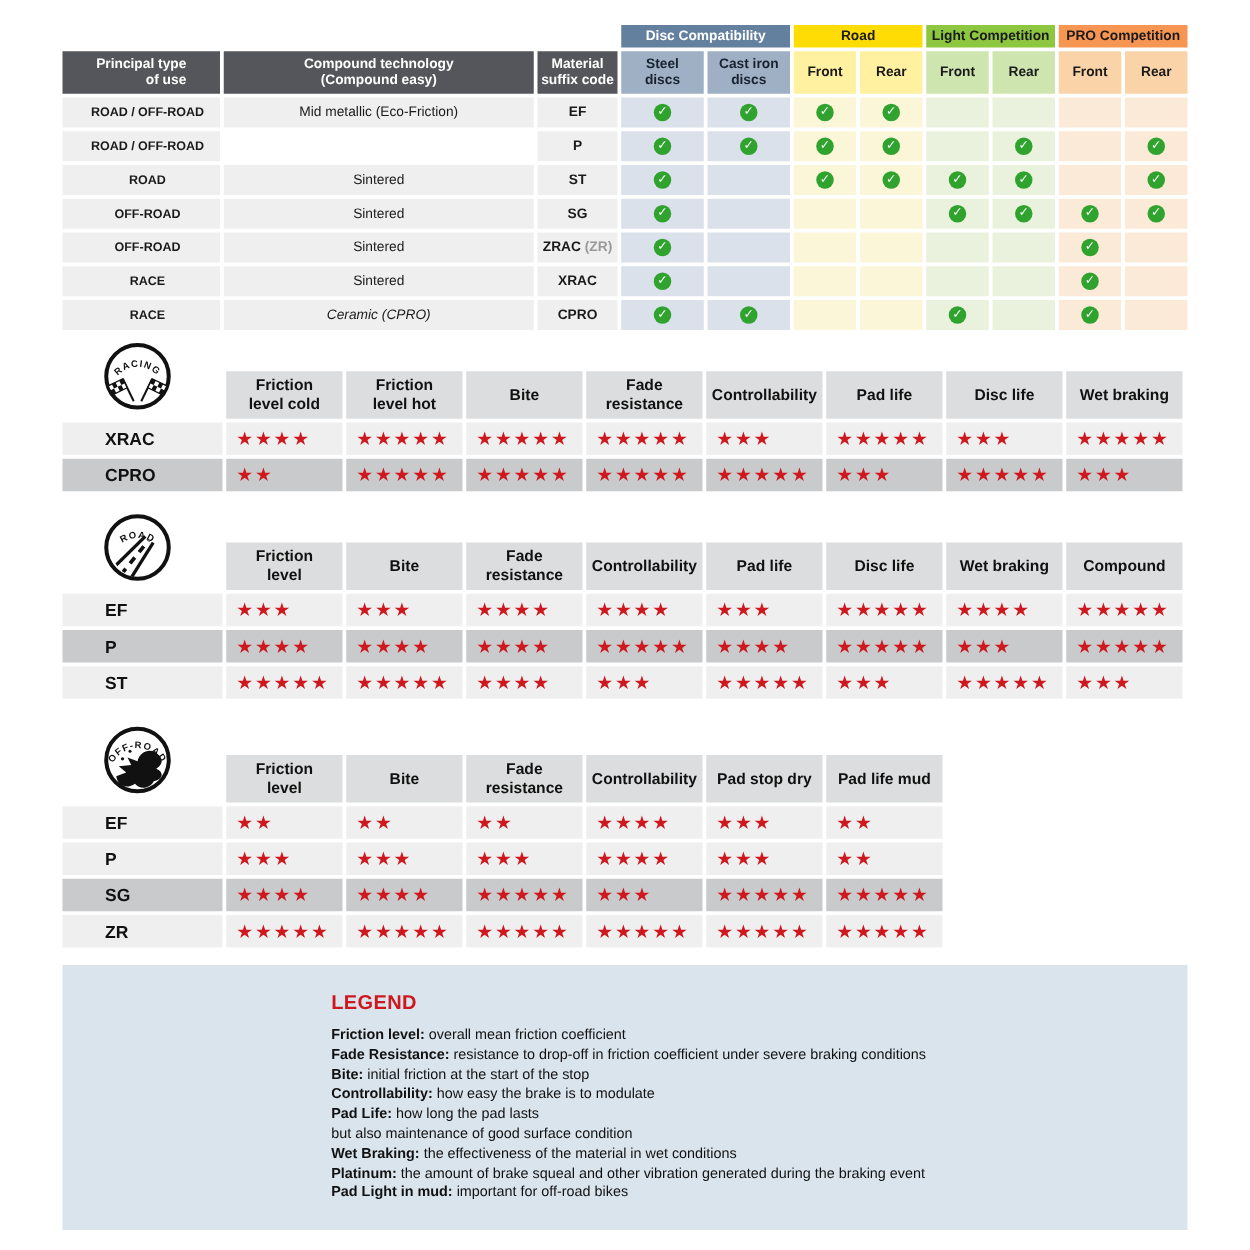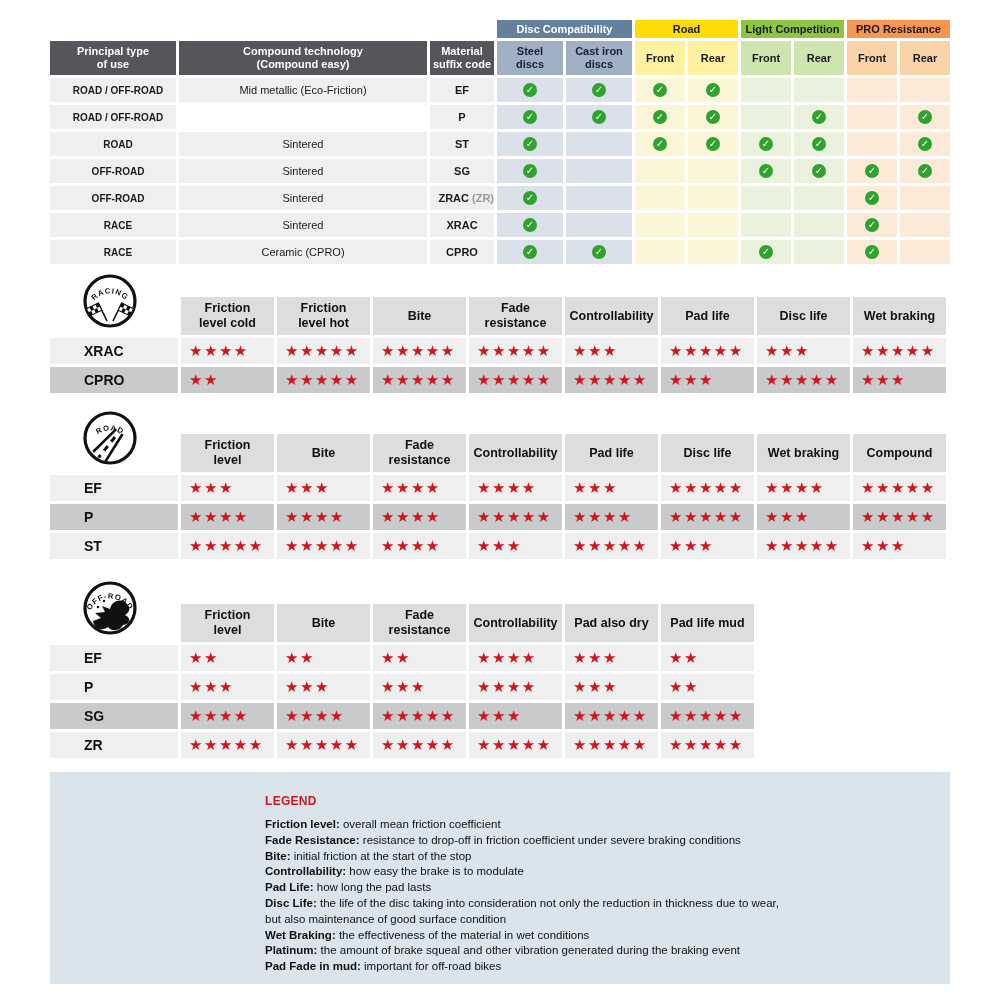--- a/index.html
+++ b/index.html
@@ -51,35 +51,35 @@
   .rlabel{font-size:14px;font-weight:bold;padding-left:34px;height:26px}
   .rcell{height:26px;padding-left:8px}
   .shade-light{background:#EFEFEF}
   .shade-dark{background:#C9CACB}
   .stars{color:var(--accent-red,#CE181E);font-size:15px;letter-spacing:1.5px;line-height:1;
          font-family:"DejaVu Sans",sans-serif}
 
   
   .legend{margin:14px 0 0 50px;width:900px;height:212px;background:var(--legend-bg,#DAE4ED);
           padding:22px 30px 18px 215px}
-  .legend-title{color:var(--accent-red,#CE181E);font-size:12px;font-weight:bold;
+  .legend-title{color:var(--accent-red,#CE181E);font-size:16px;font-weight:bold;
                 margin-bottom:9px;letter-spacing:.3px}
   .legend-line{font-size:11.5px;line-height:15.8px;color:#111}
 </style>
 </head>
 <body>
 
 <div class="page">
 
   <div class="compat">
       <div class="gcell gh-disc" style="grid-area: 1 / 4 / auto / span 2;">Disc Compatibility</div>
       <div class="gcell gh-road" style="grid-area: 1 / 6 / auto / span 2;">Road</div>
       <div class="gcell gh-light" style="grid-area: 1 / 8 / auto / span 2;">Light Competition</div>
-      <div class="gcell gh-pro" style="grid-area: 1 / 10 / auto / span 2;">PRO Resistance</div>
-      <div class="hcell hdark" style="grid-area: 2 / 1;">Principal type
+      <div class="gcell gh-pro" style="grid-area: 1 / 10 / auto / span 2;">PRO Competition</div>
+      <div class="hcell hdark" style="grid-area: 2 / 1; text-align: right;">Principal type
 of use</div>
       <div class="hcell hdark" style="grid-area: 2 / 2;">Compound technology
 (Compound easy)</div>
       <div class="hcell hdark" style="grid-area: 2 / 3;">Material
 suffix code</div>
       <div class="hcell h-slate" style="grid-area: 2 / 4;">Steel
 discs</div>
       <div class="hcell h-slate" style="grid-area: 2 / 5;">Cast iron
 discs</div>
       <div class="hcell h-yellow" style="grid-area: 2 / 6;">Front</div>
@@ -176,21 +176,21 @@
         <span class="check">✓</span>
       </div>
       <div class="dcell chk t-orange" style="grid-area: 6 / 10;">
         <span class="check">✓</span>
       </div>
       <div class="dcell chk t-orange" style="grid-area: 6 / 11;">
         <span class="check">✓</span>
       </div>
       <div class="dcell col-gray use-cell" style="grid-area: 7 / 1;">OFF-ROAD</div>
       <div class="dcell col-gray compound-cell" style="grid-area: 7 / 2;">Sintered</div>
-      <div class="dcell col-gray code-cell" style="grid-area: 7 / 3; justify-content: flex-end;">
+      <div class="dcell col-gray code-cell" style="grid-area: 7 / 3;">
         <span>ZRAC</span>
         <span class="code-note">(ZR)</span>
       </div>
       <div class="dcell chk t-slate" style="grid-area: 7 / 4;">
         <span class="check">✓</span>
       </div>
       <div class="dcell chk t-slate" style="grid-area: 7 / 5;"></div>
       <div class="dcell chk t-yellow" style="grid-area: 7 / 6;"></div>
       <div class="dcell chk t-yellow" style="grid-area: 7 / 7;"></div>
       <div class="dcell chk t-green" style="grid-area: 7 / 8;"></div>
@@ -210,21 +210,21 @@
       <div class="dcell chk t-slate" style="grid-area: 8 / 5;"></div>
       <div class="dcell chk t-yellow" style="grid-area: 8 / 6;"></div>
       <div class="dcell chk t-yellow" style="grid-area: 8 / 7;"></div>
       <div class="dcell chk t-green" style="grid-area: 8 / 8;"></div>
       <div class="dcell chk t-green" style="grid-area: 8 / 9;"></div>
       <div class="dcell chk t-orange" style="grid-area: 8 / 10;">
         <span class="check">✓</span>
       </div>
       <div class="dcell chk t-orange" style="grid-area: 8 / 11;"></div>
       <div class="dcell col-gray use-cell" style="grid-area: 9 / 1;">RACE</div>
-      <div class="dcell col-gray compound-cell" style="grid-area: 9 / 2;">Ceramic (CPRO)</div>
+      <div class="dcell col-gray compound-cell" style="grid-area: 9 / 2; font-style: italic;">Ceramic (CPRO)</div>
       <div class="dcell col-gray code-cell" style="grid-area: 9 / 3;">
         <span>CPRO</span>
       </div>
       <div class="dcell chk t-slate" style="grid-area: 9 / 4;">
         <span class="check">✓</span>
       </div>
       <div class="dcell chk t-slate" style="grid-area: 9 / 5;">
         <span class="check">✓</span>
       </div>
       <div class="dcell chk t-yellow" style="grid-area: 9 / 6;"></div>
@@ -445,21 +445,21 @@
       <circle cx="22" cy="21" r="1.2" fill="#111"></circle>
       <circle cx="45" cy="40" r="1.2" fill="#111"></circle>
     </svg>
     <div class="rgrid rgrid-6">
         <div class="rhead" style="grid-area: 1 / 2;">Friction
 level</div>
         <div class="rhead" style="grid-area: 1 / 3;">Bite</div>
         <div class="rhead" style="grid-area: 1 / 4;">Fade
 resistance</div>
         <div class="rhead" style="grid-area: 1 / 5;">Controllability</div>
-        <div class="rhead" style="grid-area: 1 / 6;">Pad also dry</div>
+        <div class="rhead" style="grid-area: 1 / 6;">Pad stop dry</div>
         <div class="rhead" style="grid-area: 1 / 7;">Pad life mud</div>
         <div class="rlabel shade-light" style="grid-area: 2 / 1;">EF</div>
         <div class="rcell shade-light" style="grid-area: 2 / 2;">
           <span class="stars">★★</span>
         </div>
         <div class="rcell shade-light" style="grid-area: 2 / 3;">
           <span class="stars">★★</span>
         </div>
         <div class="rcell shade-light" style="grid-area: 2 / 4;">
           <span class="stars">★★</span>
@@ -534,21 +534,20 @@
   </div>
 
   <div class="legend">
     <div class="legend-title">LEGEND</div>
     <div>
         <div class="legend-line"><b>Friction level:</b> overall mean friction coefficient</div>
         <div class="legend-line"><b>Fade Resistance:</b> resistance to drop-off in friction coefficient under severe braking conditions</div>
         <div class="legend-line"><b>Bite:</b> initial friction at the start of the stop</div>
         <div class="legend-line"><b>Controllability:</b> how easy the brake is to modulate</div>
         <div class="legend-line"><b>Pad Life:</b> how long the pad lasts</div>
-        <div class="legend-line"><b>Disc Life:</b> the life of the disc taking into consideration not only the reduction in thickness due to wear,</div>
         <div class="legend-line">but also maintenance of good surface condition</div>
         <div class="legend-line"><b>Wet Braking:</b> the effectiveness of the material in wet conditions</div>
         <div class="legend-line"><b>Platinum:</b> the amount of brake squeal and other vibration generated during the braking event</div>
-        <div class="legend-line"><b>Pad Fade in mud:</b> important for off-road bikes</div>
+        <div class="legend-line"><b>Pad Light in mud:</b> important for off-road bikes</div>
       </div>
   </div>
 
 </div>
 
 </body></html>

